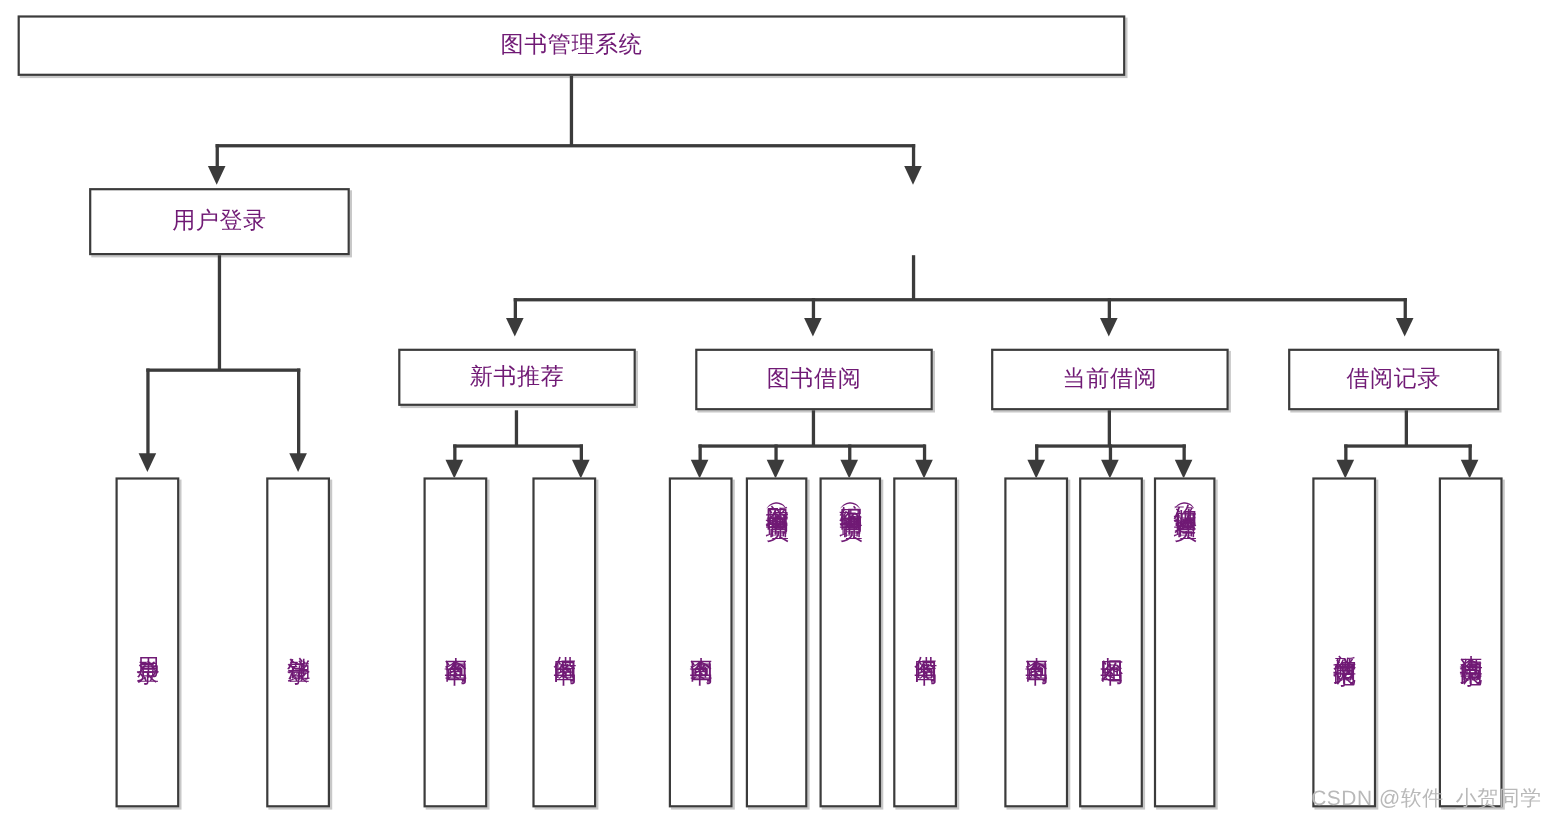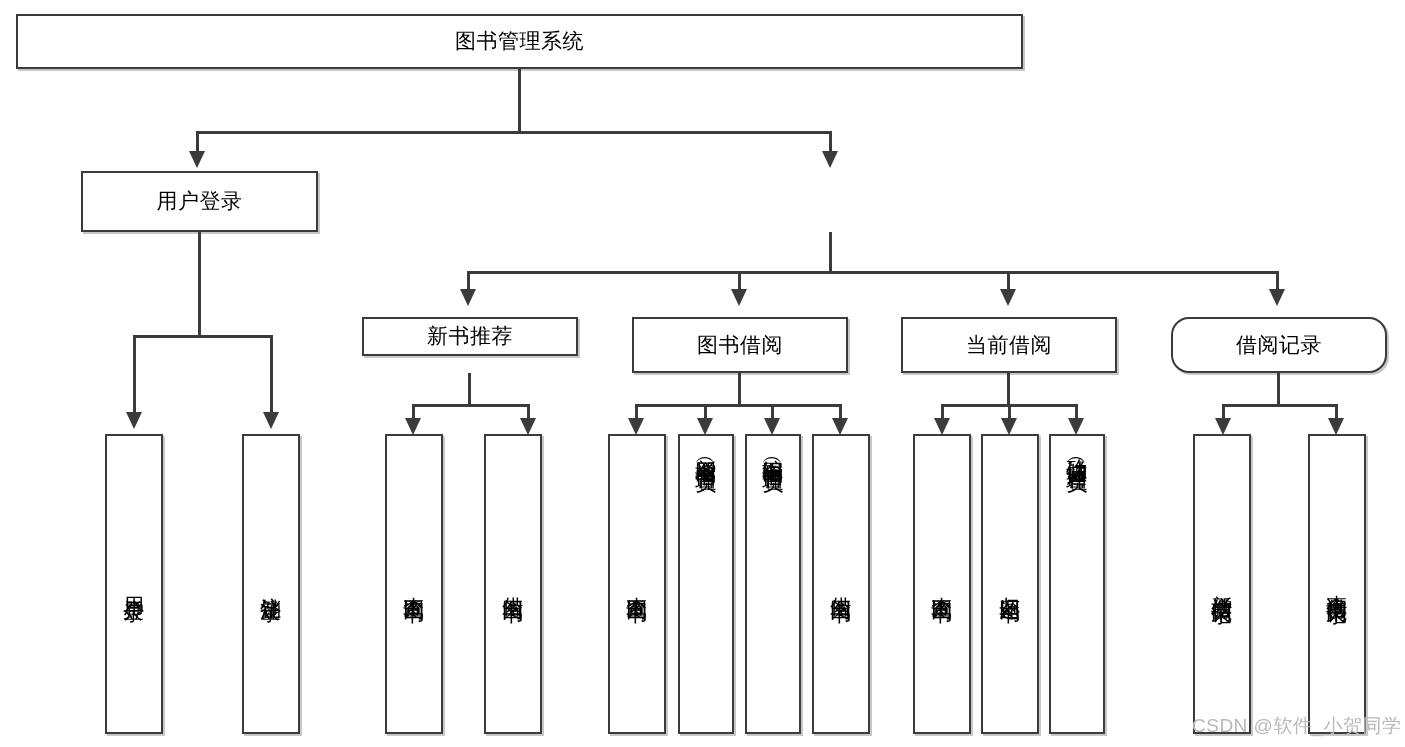--- a/index.html
+++ b/index.html
@@ -27,21 +27,21 @@
     border: 2.5px solid #3b3b3b;
     box-shadow: 2px 2px 0 0 rgba(190,190,190,0.85);
     display: flex;
     align-items: center;
     justify-content: center;
     text-align: center;
   }
   .node .label {
     font-size: 21px;
     line-height: 1.16;
-    color: #000000;
+    color: #701a75;
     letter-spacing: 0.5px;
     white-space: nowrap;
   }
   
   .node.vert {
     align-items: flex-start;
     justify-content: center;
     padding-top: 6px;
   }
   .node.vert .label {
@@ -115,30 +115,30 @@
   <div class="conn hline" style="left:467px; top:271px; width:812px; height:3px;"></div>
   <div class="conn vline" style="left:467px; top:271px; width:3px; height:20px;"></div>
   <div class="arrow" style="left:460px; top:289px;"></div>
   <div class="conn vline" style="left:738px; top:271px; width:3px; height:20px;"></div>
   <div class="arrow" style="left:731px; top:289px;"></div>
   <div class="conn vline" style="left:1007px; top:271px; width:3px; height:20px;"></div>
   <div class="arrow" style="left:1000px; top:289px;"></div>
   <div class="conn vline" style="left:1276px; top:271px; width:3px; height:20px;"></div>
   <div class="arrow" style="left:1269px; top:289px;"></div>
 
-  <div class="node" style="left:362px; top:317px; width:216px; height:39px;">
+  <div class="node" style="left:362px; top:317px; width:216px; height:52px;">
     <span class="label">新书推荐</span>
   </div>
   <div class="node" style="left:901px; top:317px; width:216px; height:56px;">
     <span class="label">当前借阅</span>
   </div>
   <div class="node" style="left:632px; top:317px; width:216px; height:56px;">
     <span class="label">图书借阅</span>
   </div>
-  <div class="node" style="left:1171px; top:317px; width:216px; height:56px;border-radius:18px;">
+  <div class="node" style="left:1171px; top:317px; width:192px; height:56px;">
     <span class="label">借阅记录</span>
   </div>
 
   <div class="conn vline" style="left:468px; top:373px; width:3px; height:33px;"></div>
   <div class="conn hline" style="left:412px; top:404px; width:118px; height:3px;"></div>
   <div class="conn vline" style="left:412px; top:404px; width:3px; height:16px;"></div>
   <div class="arrow" style="left:405px; top:418px;"></div>
   <div class="conn vline" style="left:527px; top:404px; width:3px; height:16px;"></div>
   <div class="arrow" style="left:520px; top:418px;"></div>
 

